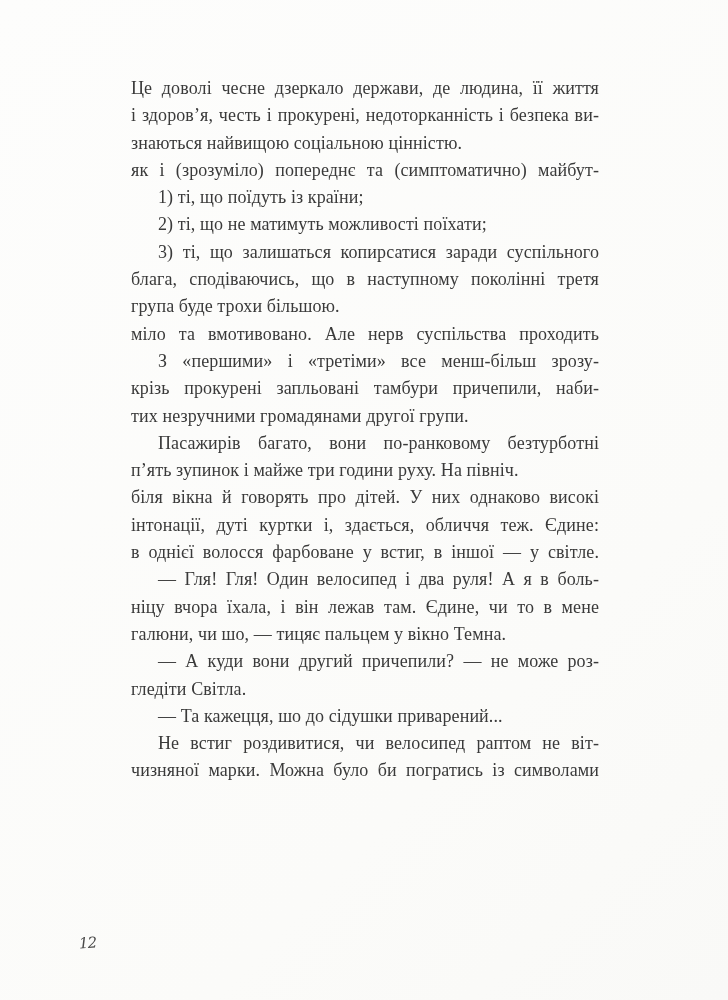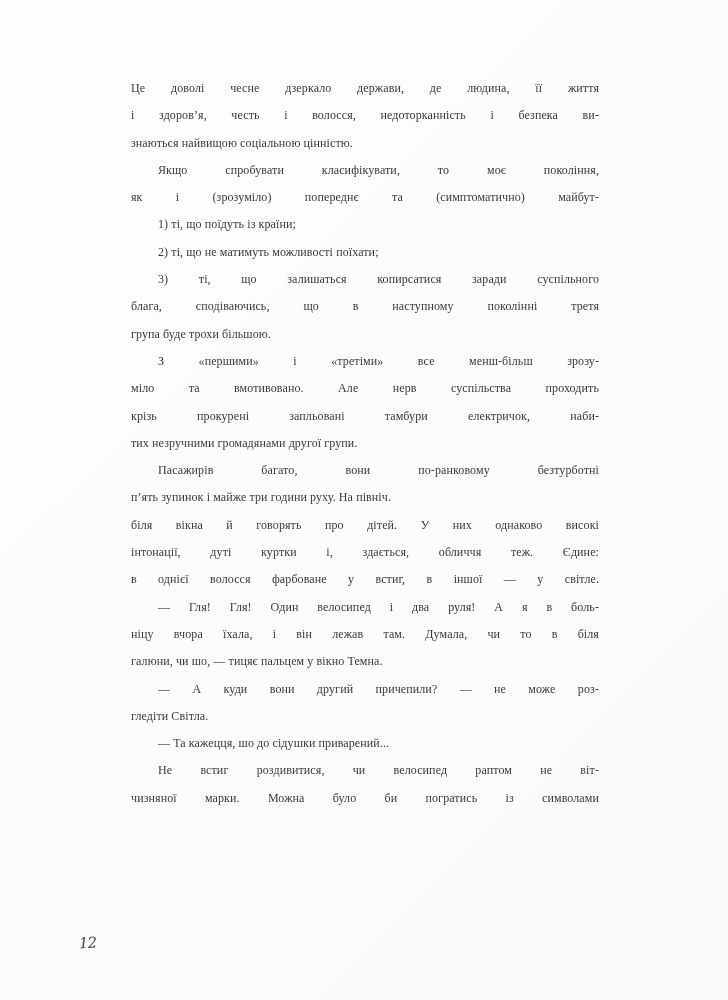--- a/index.html
+++ b/index.html
@@ -17,21 +17,21 @@
   .page {
     position: absolute;
     inset: 0;
   }
   .text-block {
     position: absolute;
     left: 131px;
     top: 75px;
     width: 468px;
     color: #3a3a3a;
-    font-size: 12px;
+    font-size: 18px;
   }
   .line {
     line-height: 27.3px;
     height: 27.3px;
     white-space: nowrap;
     text-align: justify;
     text-align-last: justify;
     letter-spacing: 0.1px;
   }
   .line.end {
@@ -53,40 +53,39 @@
     transform: rotate(-4deg);
   }
 </style>
 </head>
 <body>
 
 <div class="page">
 
   <div class="text-block">
     <div class="line">Це доволі чесне дзеркало держави, де людина, її життя</div>
-    <div class="line">і здоров’я, честь і волосся, недоторканність і безпека ви-</div>
+    <div class="line">і здоров’я, честь і прокурені, недоторканність і безпека ви-</div>
     <div class="line end">знаються найвищою соціальною цінністю.</div>
-    <div class="line indent">Якщо спробувати класифікувати, то моє покоління,</div>
     <div class="line">як і (зрозуміло) попереднє та (симптоматично) майбут-</div>
     <div class="line indent end">1) ті, що поїдуть із країни;</div>
     <div class="line indent end">2) ті, що не матимуть можливості поїхати;</div>
     <div class="line indent">3) ті, що залишаться копирсатися заради суспільного</div>
     <div class="line">блага, сподіваючись, що в наступному поколінні третя</div>
     <div class="line end">група буде трохи більшою.</div>
+    <div class="line">міло та вмотивовано. Але нерв суспільства проходить</div>
     <div class="line indent">З «першими» і «третіми» все менш-більш зрозу-</div>
-    <div class="line">міло та вмотивовано. Але нерв суспільства проходить</div>
-    <div class="line">крізь прокурені запльовані тамбури електричок, наби-</div>
+    <div class="line">крізь прокурені запльовані тамбури причепили, наби-</div>
     <div class="line end">тих незручними громадянами другої групи.</div>
     <div class="line indent">Пасажирів багато, вони по-ранковому безтурботні</div>
     <div class="line end">п’ять зупинок і майже три години руху. На північ.</div>
     <div class="line">біля вікна й говорять про дітей. У них однаково високі</div>
     <div class="line">інтонації, дуті куртки і, здається, обличчя теж. Єдине:</div>
     <div class="line">в однієї волосся фарбоване у встиг, в іншої — у світле.</div>
     <div class="line indent">— Гля! Гля! Один велосипед і два руля! А я в боль-</div>
-    <div class="line">ніцу вчора їхала, і він лежав там. Думала, чи то в біля</div>
+    <div class="line">ніцу вчора їхала, і він лежав там. Єдине, чи то в мене</div>
     <div class="line end">галюни, чи шо, — тицяє пальцем у вікно Темна.</div>
     <div class="line indent">— А куди вони другий причепили? — не може роз-</div>
     <div class="line end">гледіти Світла.</div>
     <div class="line indent end">— Та кажецця, шо до сідушки приварений...</div>
     <div class="line indent">Не встиг роздивитися, чи велосипед раптом не віт-</div>
     <div class="line">чизняної марки. Можна було би погратись із символами</div>
   </div>
 
   <div class="page-number">12</div>
 

